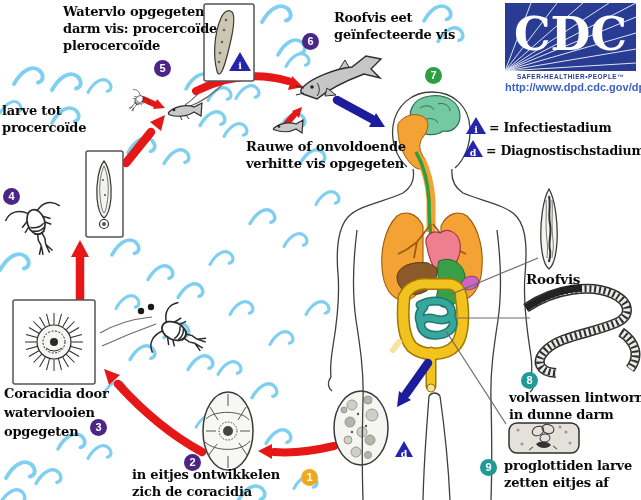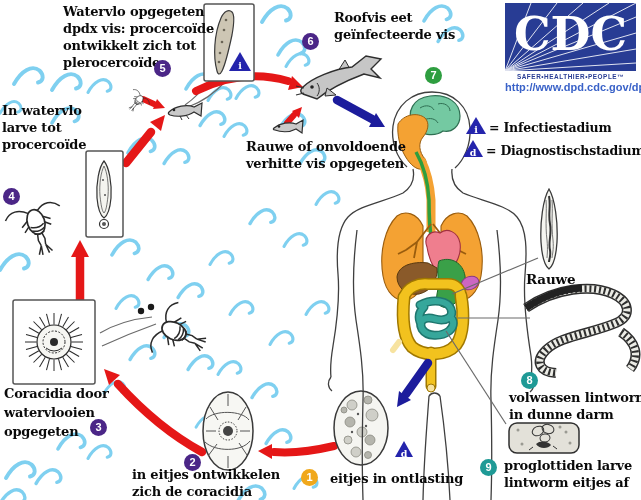--- a/index.html
+++ b/index.html
@@ -327,66 +327,61 @@
     </g>
     <g fill="#1c1c9c" stroke="none">
       <polygon points="385,127 376,113 369,127"></polygon>
       <polygon points="397,407 411,400 399,391"></polygon>
     </g>
   </g>
 </svg>
 
 <div class="lbl" style="left:63px;top:3px">
   <div>Watervlo opgegeten</div>
-  <div>dpdx vis: procercoïde</div>
-  <div>ontwikkelt zich tot</div>
+  <div>darm vis: procercoïde</div>
   <div>plerocercoïde</div>
 </div>
 
 <div class="lbl" style="left:334px;top:9px">
   <div>Roofvis eet</div>
   <div>geïnfecteerde vis</div>
 </div>
 
 <div class="lbl" style="left:2px;top:102px">
-  <div>In watervlo</div>
   <div>larve tot</div>
   <div>procercoïde</div>
 </div>
 
 <div class="lbl" style="left:246px;top:138px">
   <div>Rauwe of onvoldoende</div>
   <div>verhitte vis opgegeten</div>
 </div>
 
 <div class="lbl" style="left:4px;top:384px;line-height:19px">
   <div>Coracidia door</div>
   <div>watervlooien</div>
   <div>opgegeten</div>
 </div>
 
 <div class="lbl" style="left:132px;top:466px">
   <div>in eitjes ontwikkelen</div>
   <div>zich de coracidia</div>
 </div>
 
-<div class="lbl" style="left:330px;top:470px">
-  <div>eitjes in ontlasting</div>
-</div>
-
-<div class="lbl" style="left:526px;top:271px;font-size:13.5px">Rauwe</div>
+
+<div class="lbl" style="left:526px;top:271px;font-size:13.5px">Roofvis</div>
 
 <div class="lbl" style="left:509px;top:389px">
   <div>volwassen lintworm</div>
   <div>in dunne darm</div>
 </div>
 
 <div class="lbl" style="left:504px;top:457px">
   <div>proglottiden larve</div>
-  <div>lintworm eitjes af</div>
+  <div>zetten eitjes af</div>
 </div>
 
 <div class="stepnum yellow" style="left:301px;top:469px">1</div>
 <div class="stepnum purple" style="left:184px;top:454px">2</div>
 <div class="stepnum purple" style="left:90px;top:419px">3</div>
 <div class="stepnum purple" style="left:3px;top:188px">4</div>
 <div class="stepnum purple" style="left:154px;top:60px">5</div>
 <div class="stepnum purple" style="left:302px;top:33px">6</div>
 <div class="stepnum green" style="left:425px;top:67px">7</div>
 <div class="stepnum teal" style="left:521px;top:372px">8</div>

